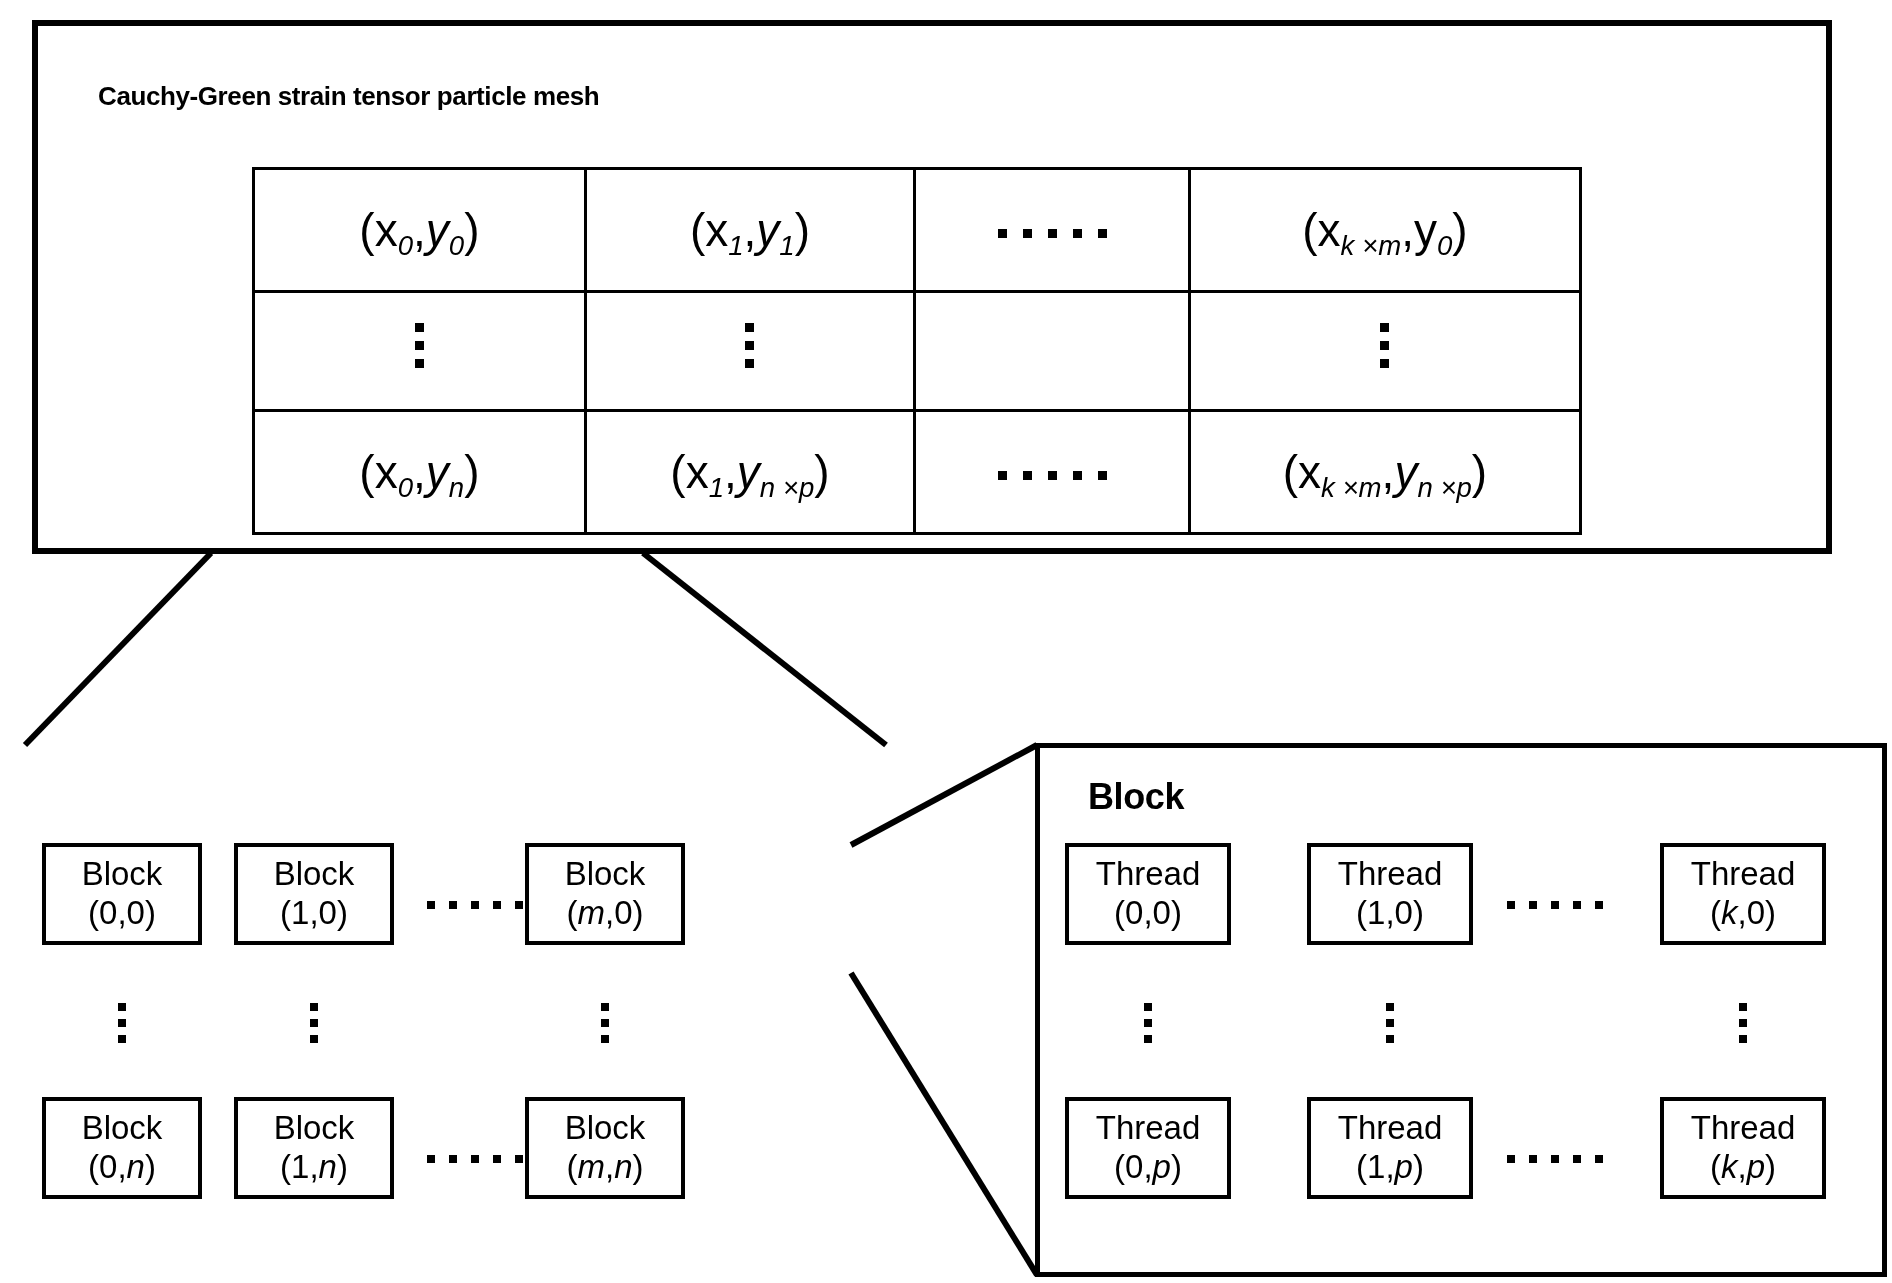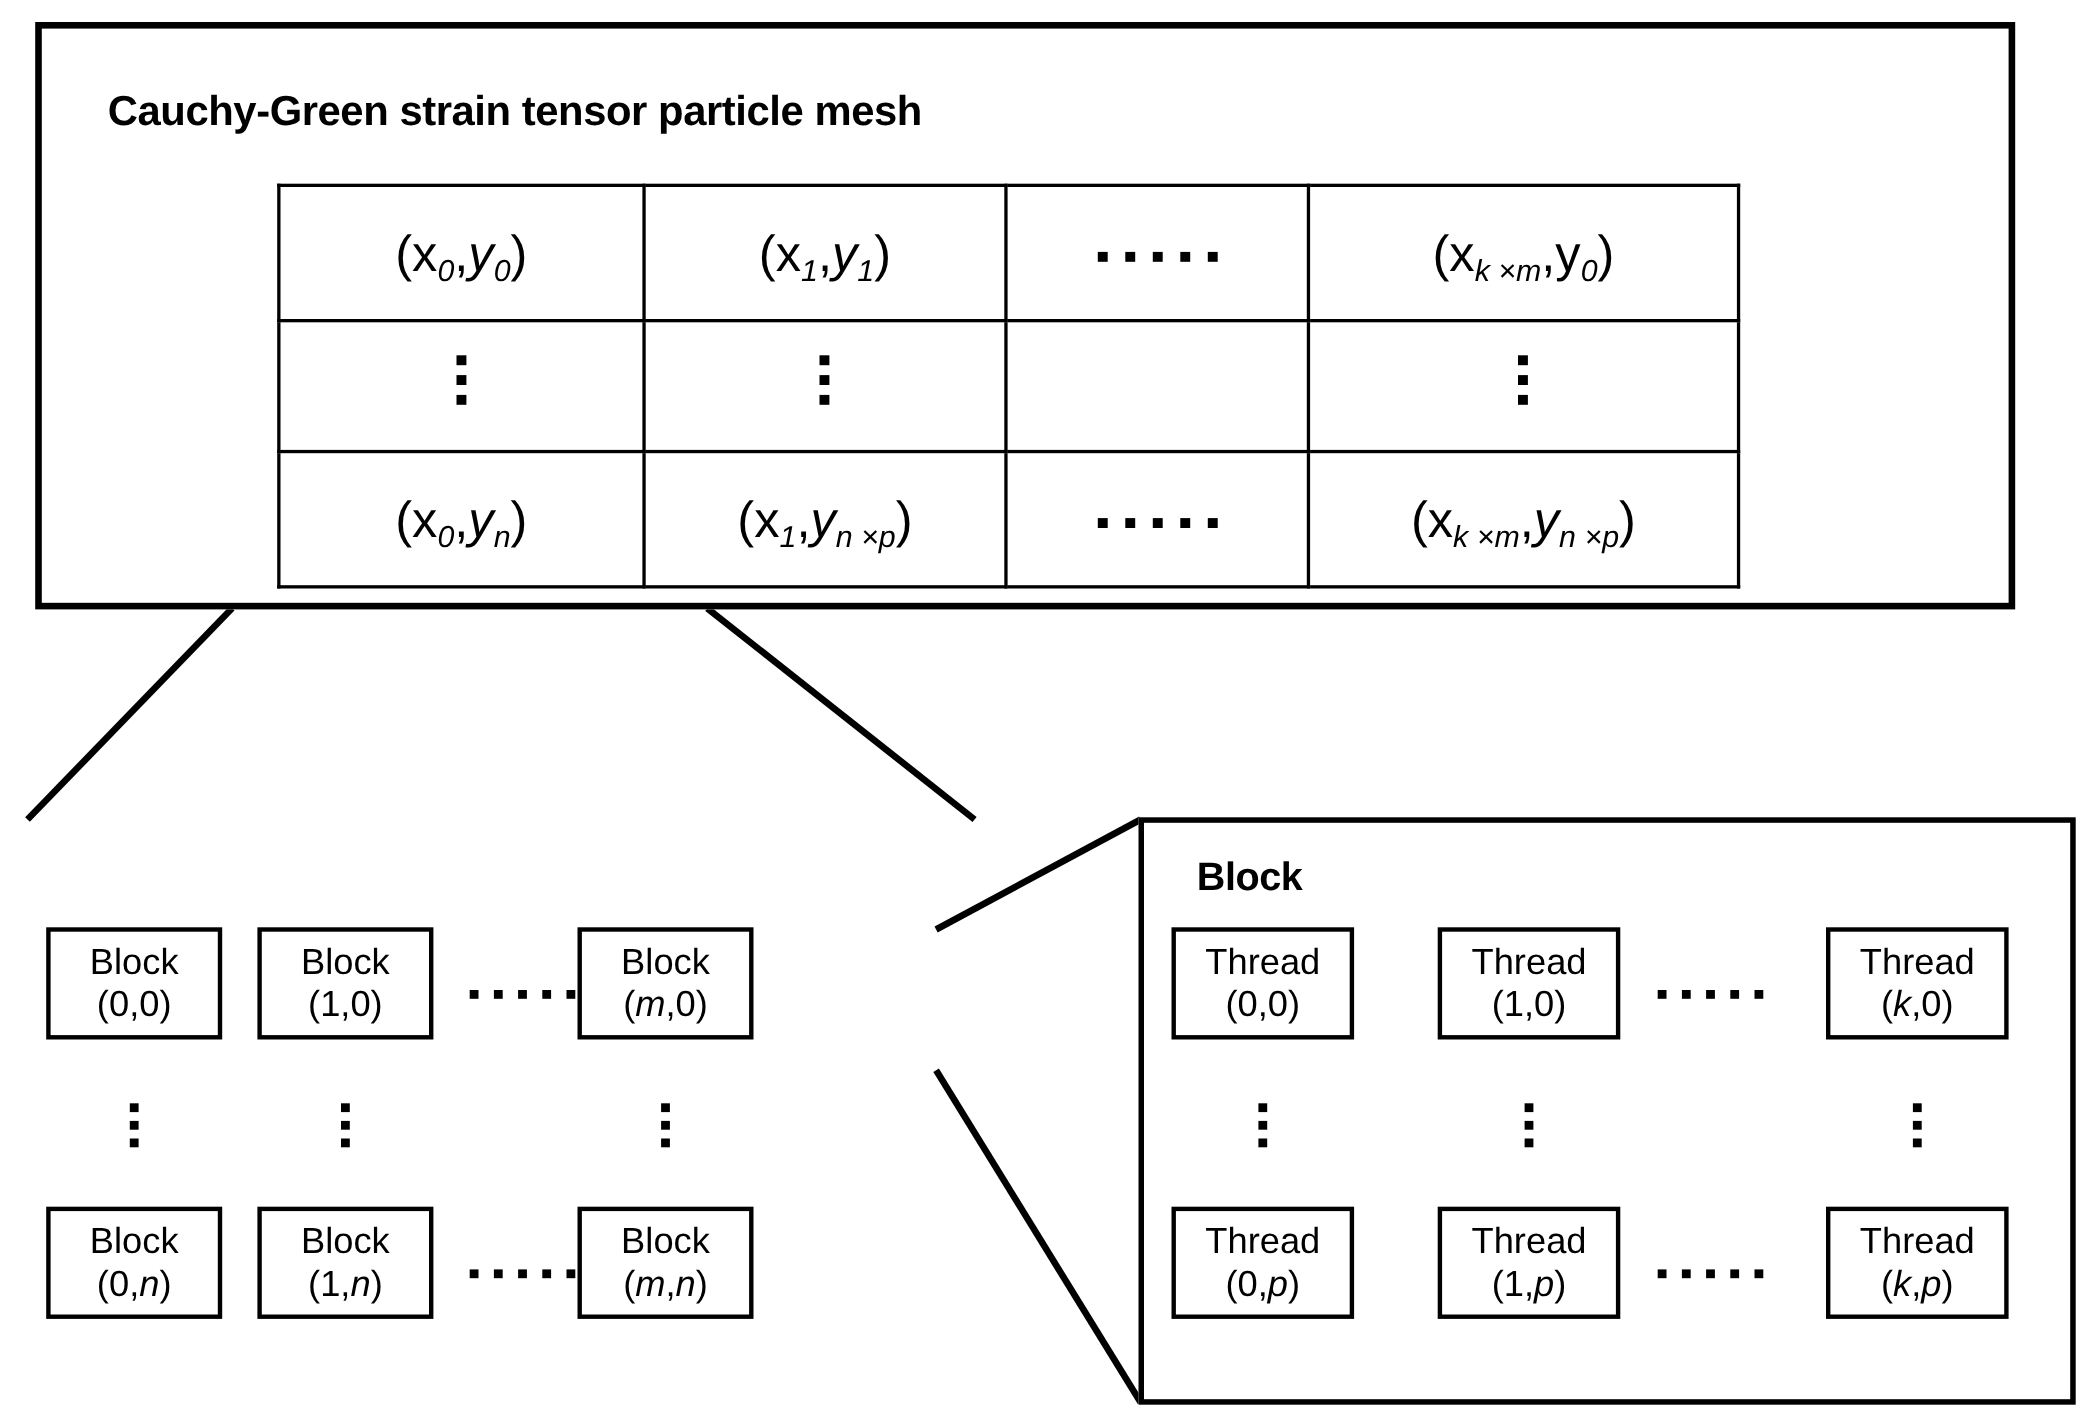--- a/index.html
+++ b/index.html
@@ -24,21 +24,21 @@
     background: #ffffff;
     box-sizing: border-box;
   }
   #mesh-box   { left: 32px;   top: 20px;   width: 1800px; height: 534px; }
   #grid-box   { left: 22px;   top: 743px;  width: 866px;  height: 534px; border-width: 5px; }
   #block-box  { left: 1035px; top: 743px;  width: 852px;  height: 534px; border-width: 5px; }
 
   .box-title {
     position: absolute;
     font-weight: bold;
-    font-size: 38px;
+    font-size: 26px;
     letter-spacing: -0.4px;
     white-space: nowrap;
   }
   #mesh-title  { left: 60px;   top: 55px;  }
   #grid-title  { left: 48px;   top: 28px;  font-size: 36px; }
   #block-title { left: 48px;   top: 28px;  font-size: 36px; }
 
   
   #mesh-table {
     position: absolute;

